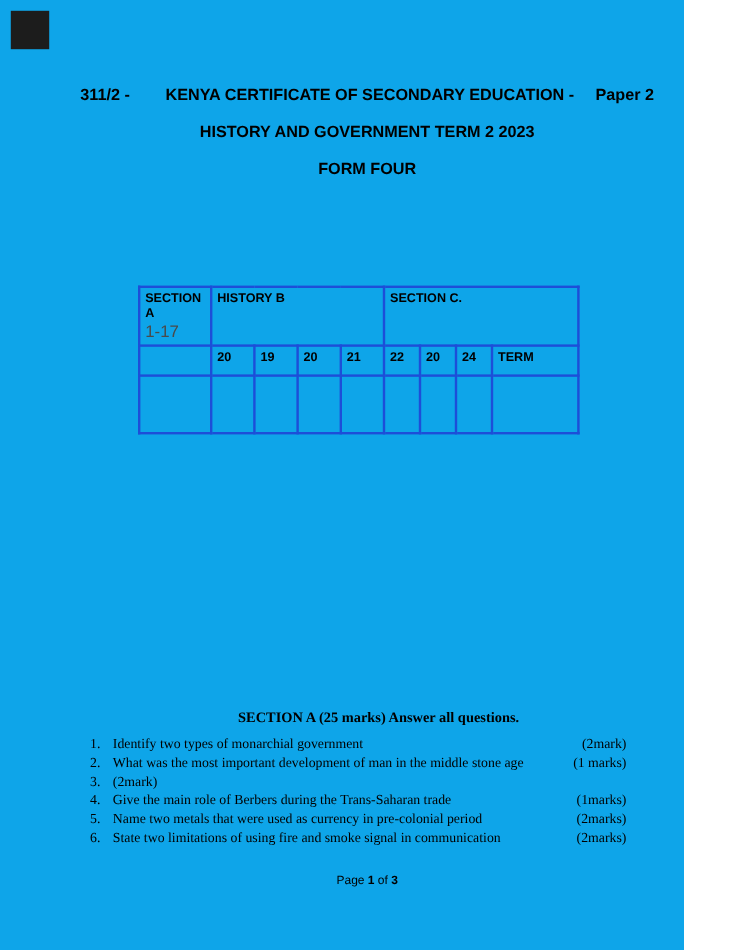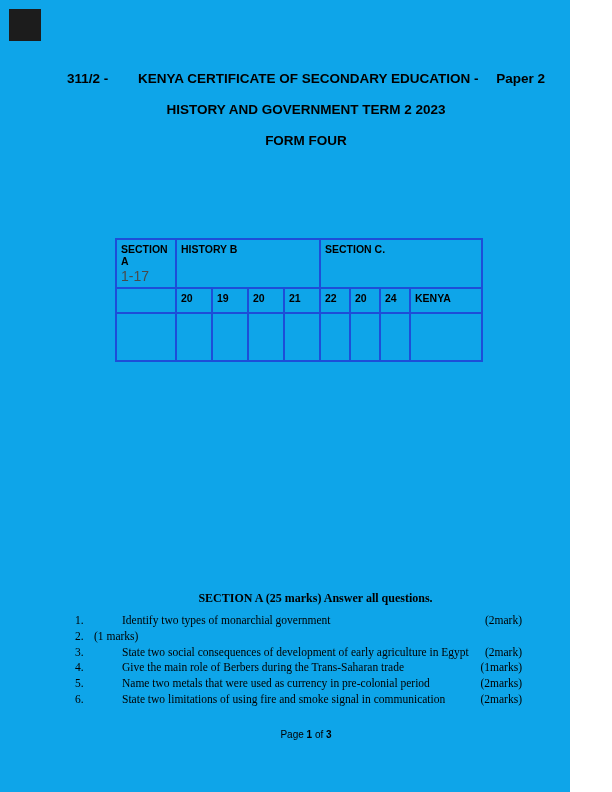--- a/index.html
+++ b/index.html
@@ -84,21 +84,21 @@
     margin: 0 0 0 75px;
     width: 447px;
   }
   .q {
     display: flex;
     font-family: "Liberation Serif", serif;
     font-size: 11.5px;
     line-height: 15.8px;
   }
   .q-num  { flex: none; width: 19px; }
-  .q-text { flex: 1; margin-left: 28px; }
+  .q-text { flex: 1; }
   .q-marks { flex: none; text-align: right; }
 
   .page-footer {
     position: absolute;
     top: 729px;
     left: 0;
     width: 612px;
     text-align: center;
     font-family: "Liberation Sans", sans-serif;
     font-size: 10px;
@@ -145,21 +145,21 @@
     </tr>
     <tr class="row-nums">
       <td></td>
       <td>20</td>
       <td>19</td>
       <td>20</td>
       <td>21</td>
       <td>22</td>
       <td>20</td>
       <td>24</td>
-      <td>KENYA</td>
+      <td>TERM</td>
     </tr>
     <tr class="row-blank">
       <td></td>
       <td></td>
       <td></td>
       <td></td>
       <td></td>
       <td></td>
       <td></td>
       <td></td>
@@ -171,25 +171,25 @@
   <section class="section-a-block">
     <h2 class="section-a-heading">SECTION A (25 marks) Answer all questions.</h2>
     <div class="q-list">
       <div class="q">
         <span class="q-num">1.</span>
         <span class="q-text">Identify two types of monarchial government</span>
         <span class="q-marks">(2mark)</span>
       </div>
       <div class="q">
         <span class="q-num">2.</span>
+        <span class="q-text">What was the most important development of man in the middle stone age</span>
         <span class="q-marks">(1 marks)</span>
       </div>
       <div class="q">
         <span class="q-num">3.</span>
-        <span class="q-text">State two social consequences of development of early agriculture in Egypt</span>
         <span class="q-marks">(2mark)</span>
       </div>
       <div class="q">
         <span class="q-num">4.</span>
         <span class="q-text">Give the main role of Berbers during the Trans-Saharan trade</span>
         <span class="q-marks">(1marks)</span>
       </div>
       <div class="q">
         <span class="q-num">5.</span>
         <span class="q-text">Name two metals that were used as currency in pre-colonial period</span>

